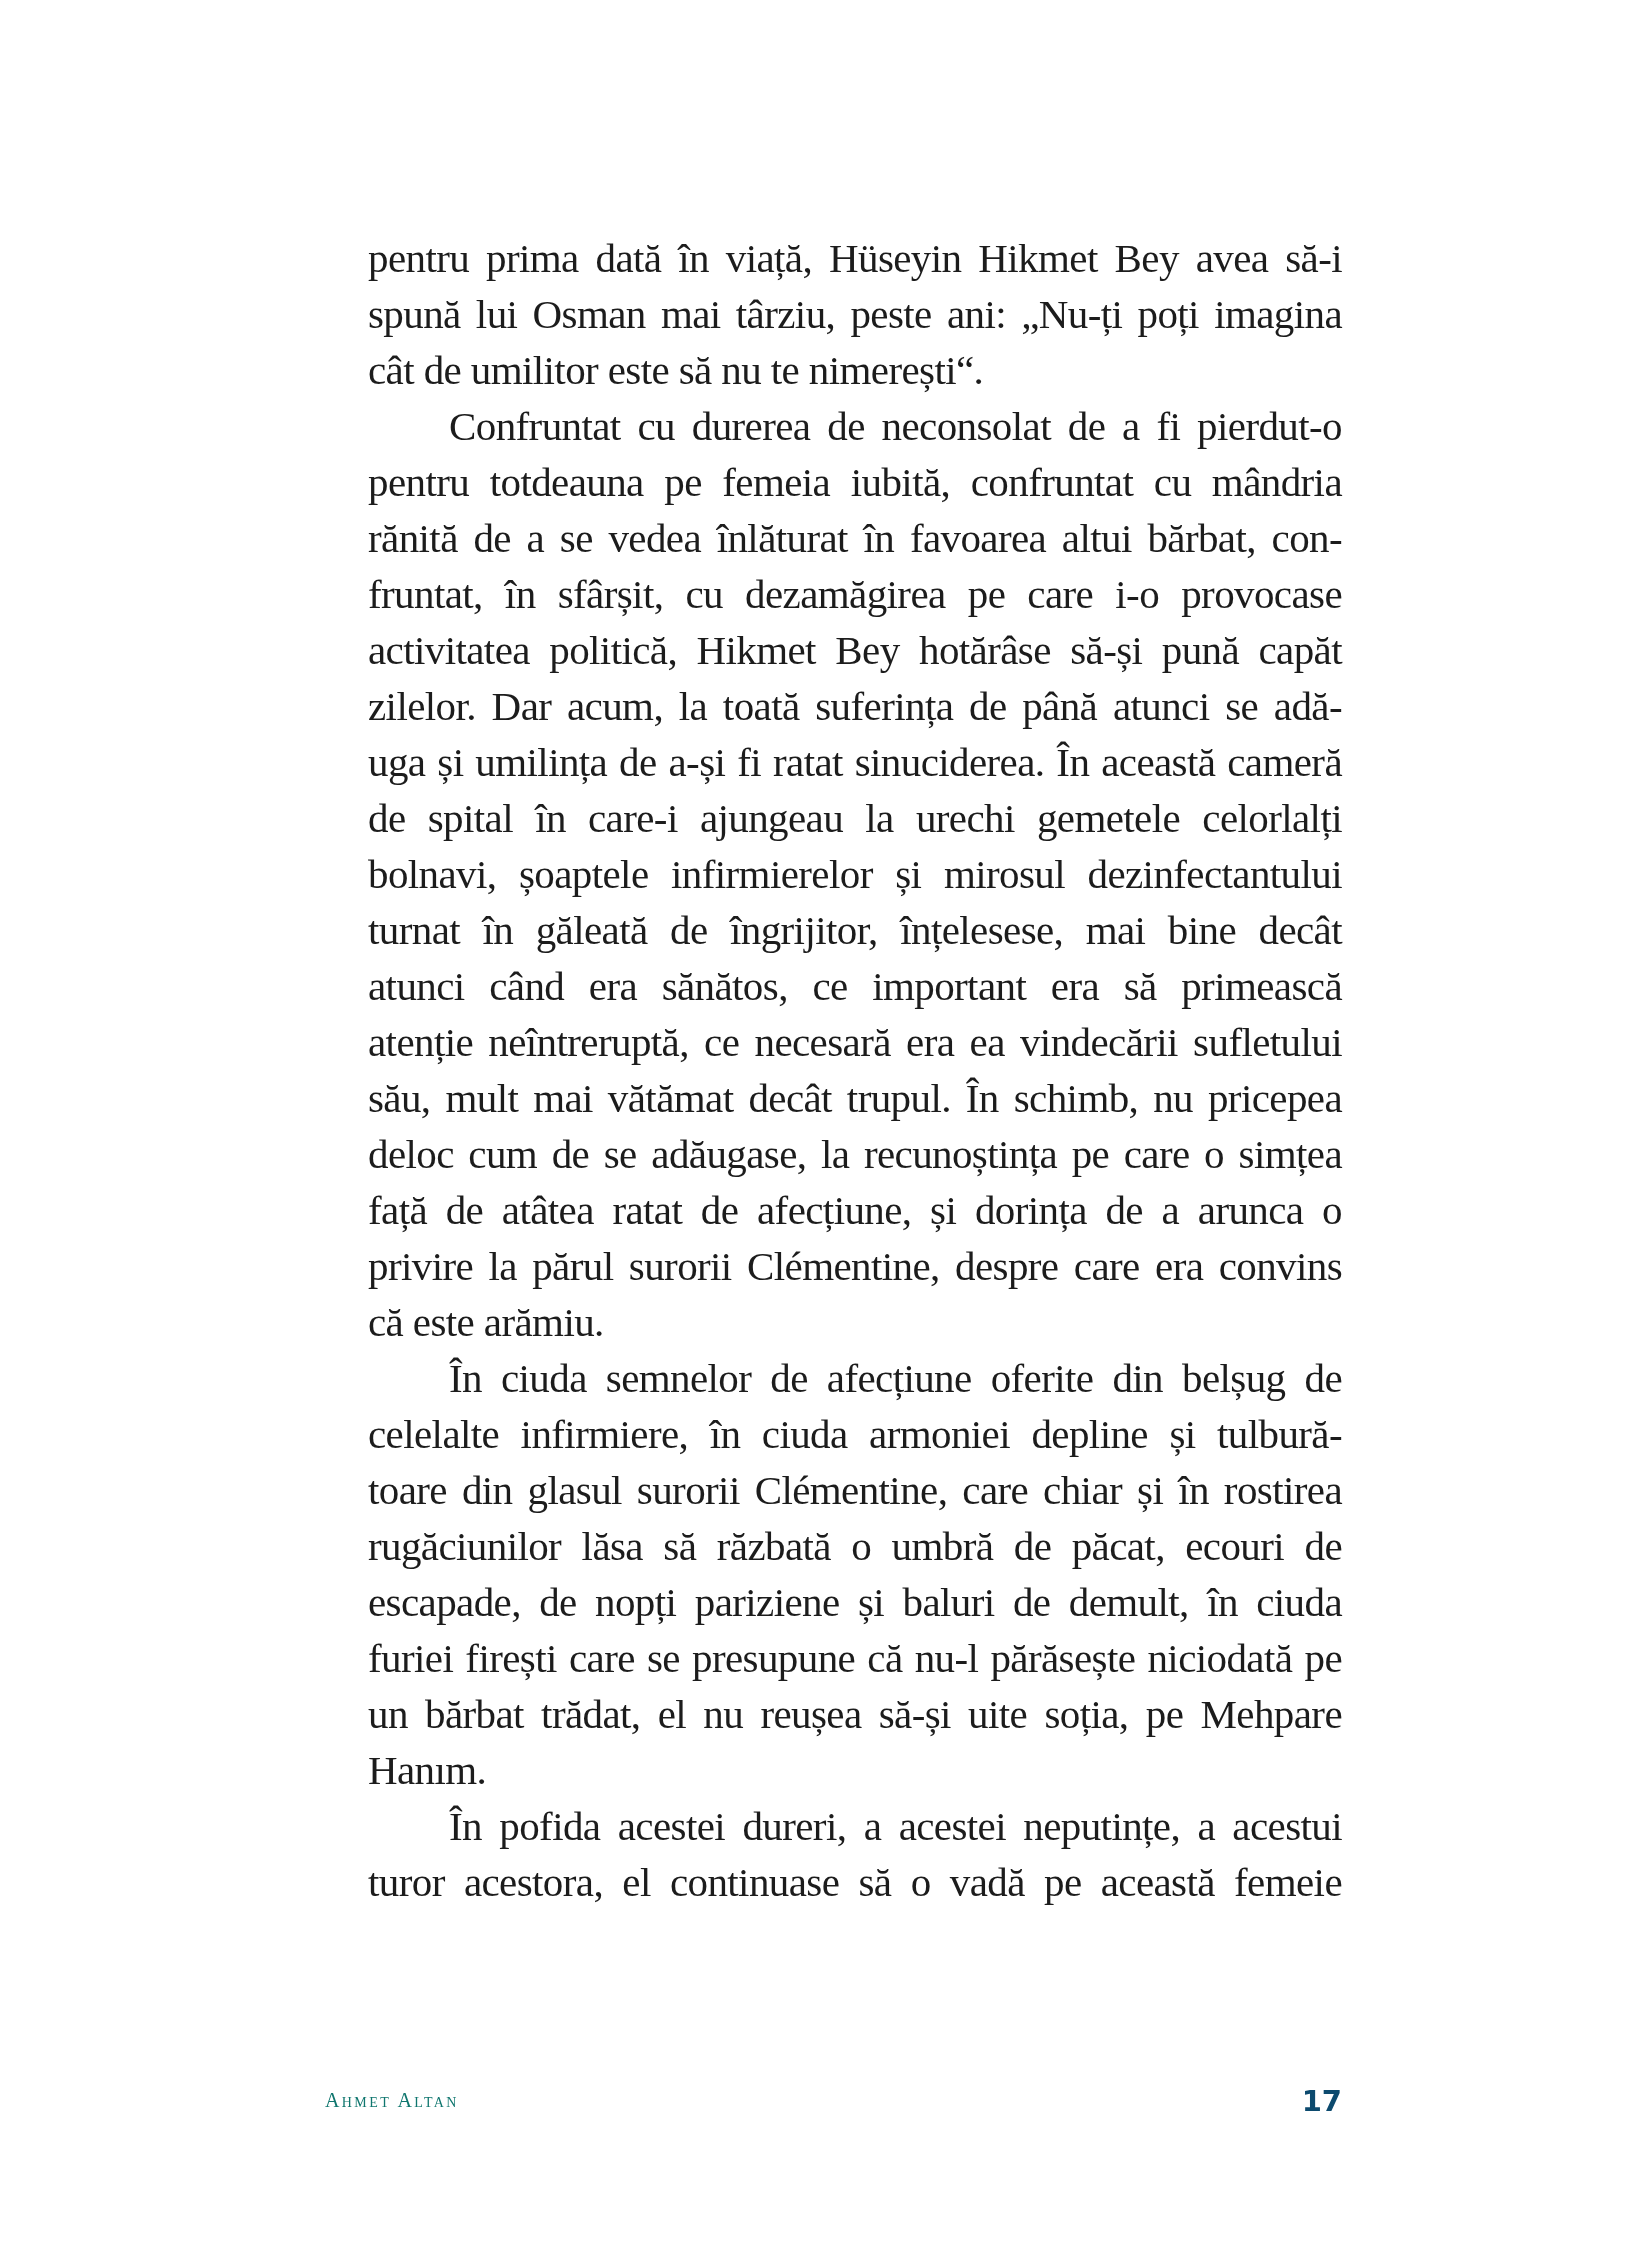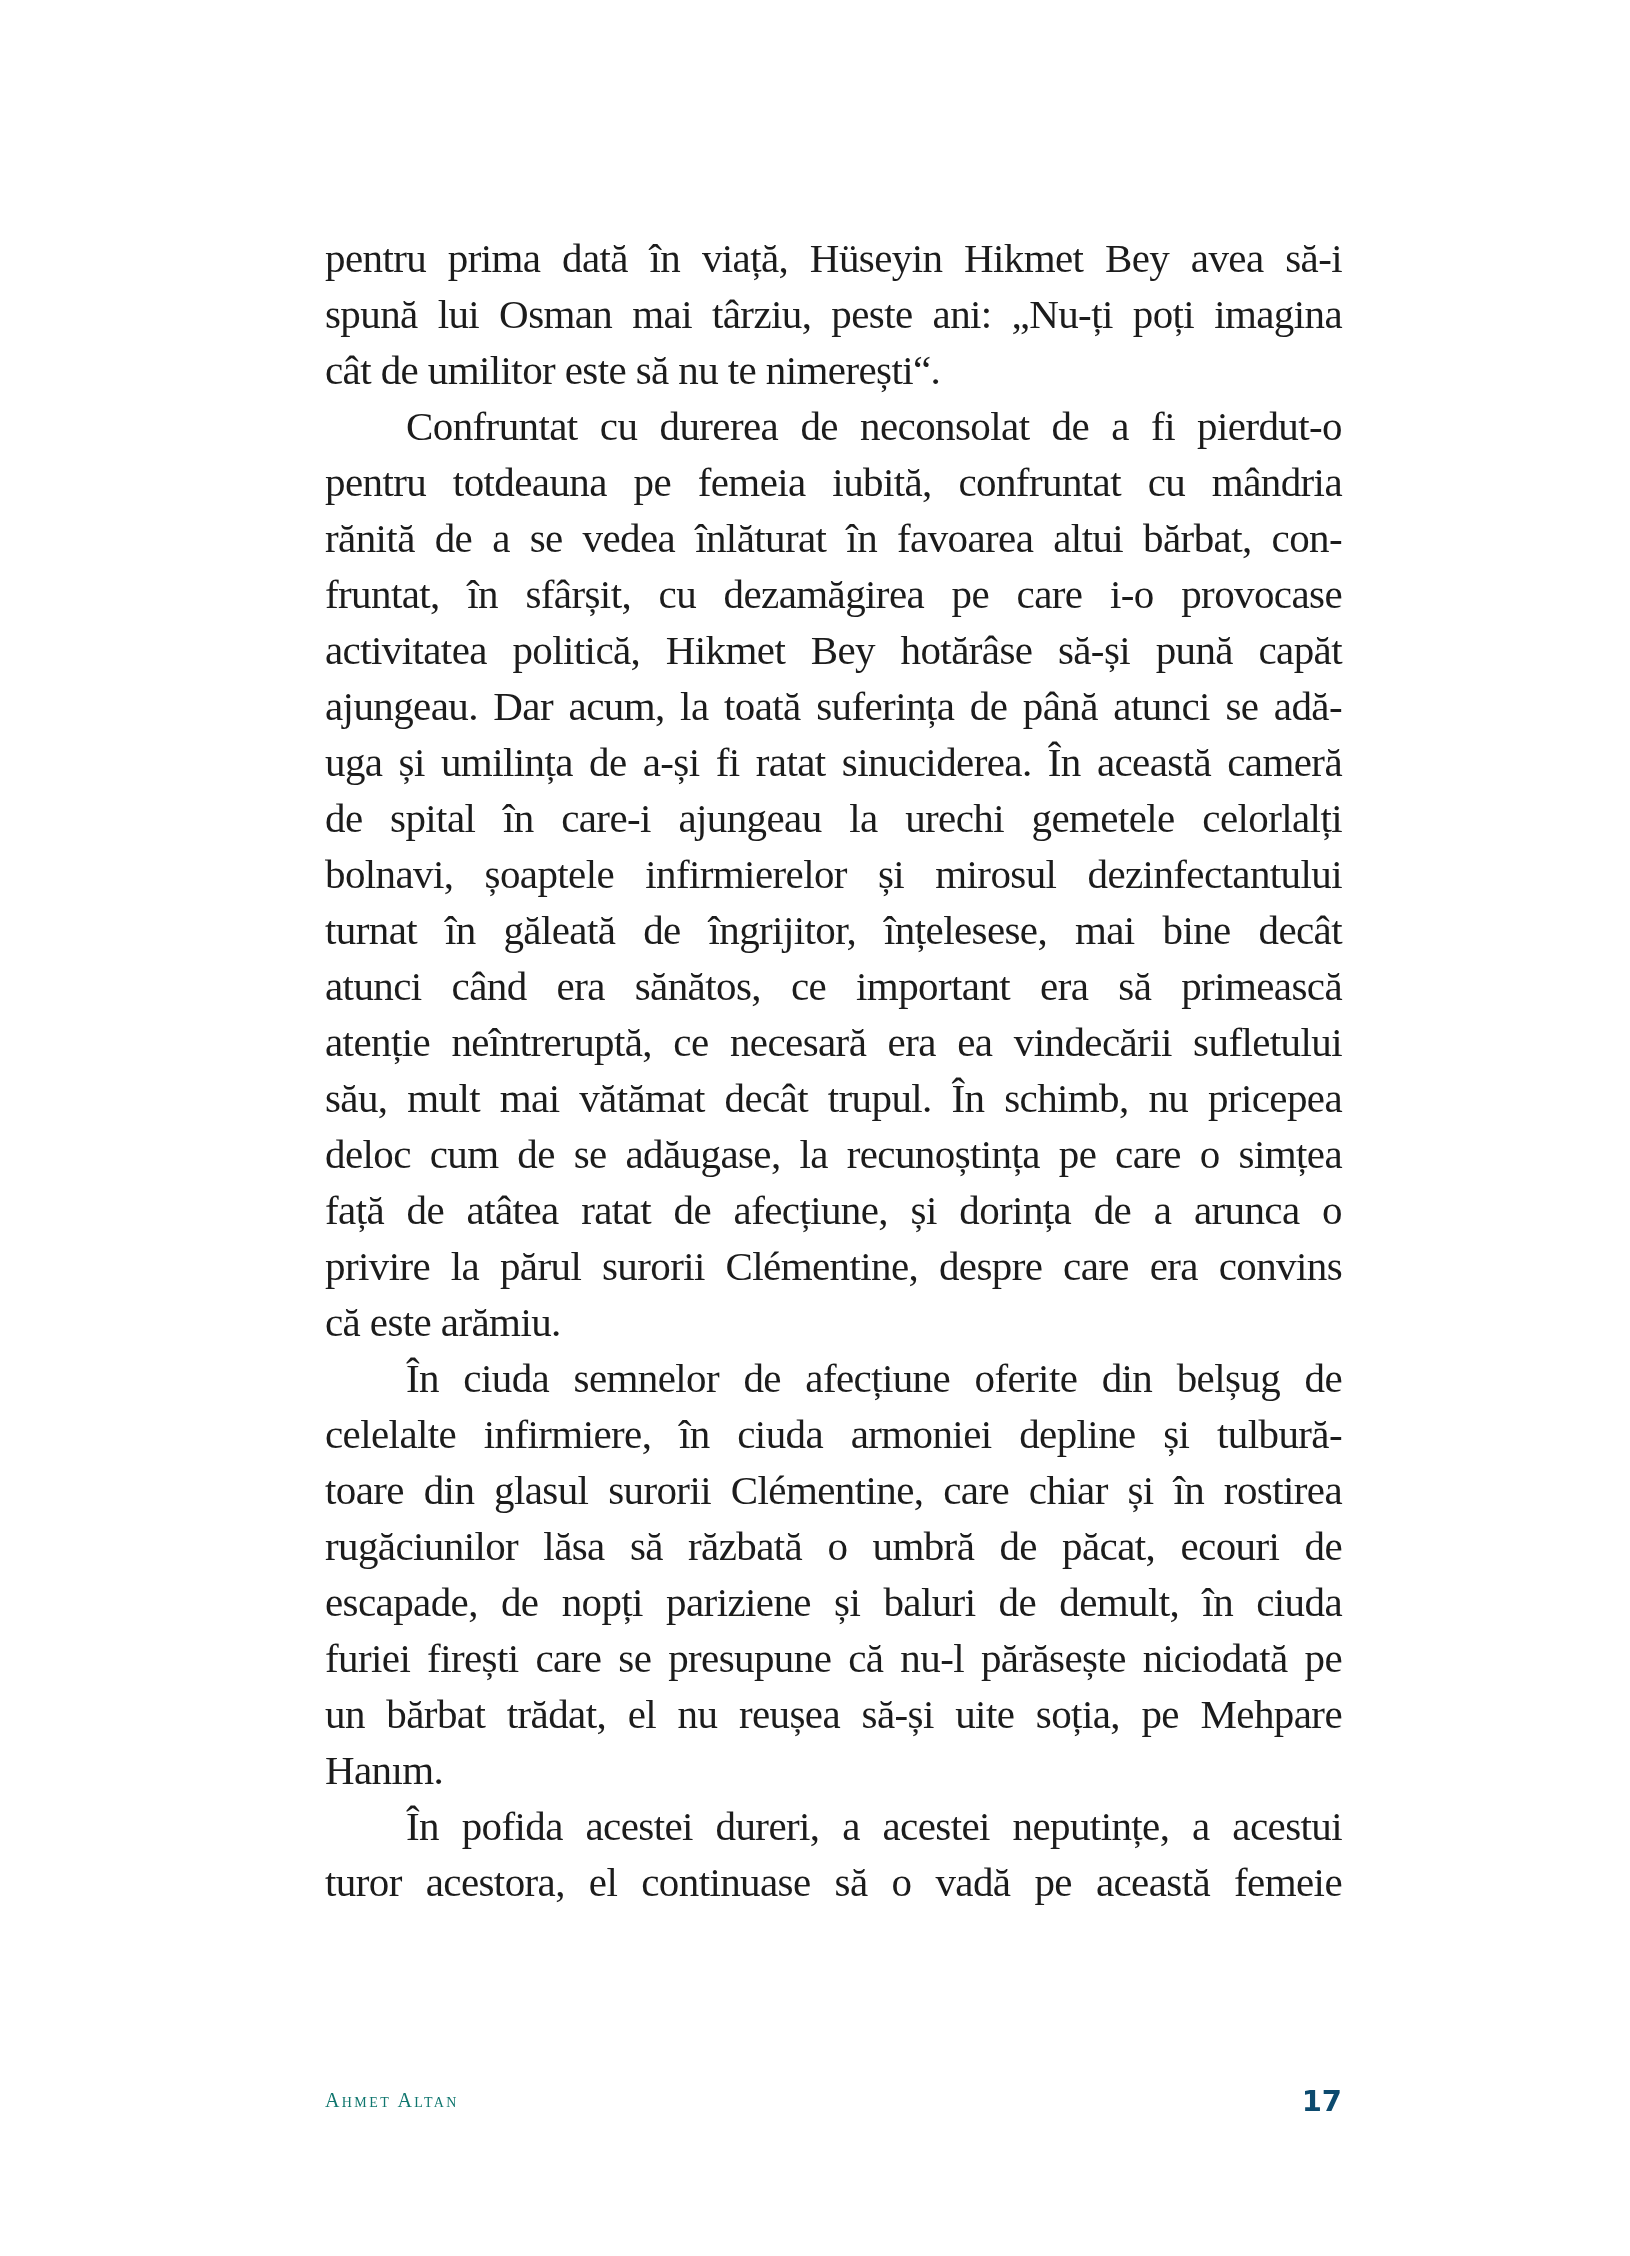--- a/index.html
+++ b/index.html
@@ -30,20 +30,21 @@
       line-height: 56px;
       color: #1c1c1c;
       letter-spacing: -0.6px;
     }
     .line {
       display: block;
       white-space: nowrap;
       height: 56px;
       text-align: justify;
       text-align-last: justify;
+      margin-left: 43px;
     }
     .line.last {
       text-align-last: left;
     }
     .line.indent {
       padding-left: 81px;
     }
     .footer-author {
       position: absolute;
       left: 325px;
@@ -73,21 +74,21 @@
         <span class="line">pentru prima dată în viață, Hüseyin Hikmet Bey avea să-i</span>
         <span class="line">spună lui Osman mai târziu, peste ani: „Nu-ți poți imagina</span>
         <span class="line last">cât de umilitor este să nu te nimerești“.</span>
       </div>
       <div>
         <span class="line indent">Confruntat cu durerea de neconsolat de a fi pierdut-o</span>
         <span class="line">pentru totdeauna pe femeia iubită, confruntat cu mândria</span>
         <span class="line">rănită de a se vedea înlăturat în favoarea altui bărbat, con-</span>
         <span class="line">fruntat, în sfârșit, cu dezamăgirea pe care i-o provocase</span>
         <span class="line">activitatea politică, Hikmet Bey hotărâse să-și pună capăt</span>
-        <span class="line">ajungeau. Dar acum, la toată suferința de până atunci se adă-</span>
+        <span class="line">zilelor. Dar acum, la toată suferința de până atunci se adă-</span>
         <span class="line">uga și umilința de a-și fi ratat sinuciderea. În această cameră</span>
         <span class="line">de spital în care-i ajungeau la urechi gemetele celorlalți</span>
         <span class="line">bolnavi, șoaptele infirmierelor și mirosul dezinfectantului</span>
         <span class="line">turnat în găleată de îngrijitor, înțelesese, mai bine decât</span>
         <span class="line">atunci când era sănătos, ce important era să primească</span>
         <span class="line">atenție neîntreruptă, ce necesară era ea vindecării sufletului</span>
         <span class="line">său, mult mai vătămat decât trupul. În schimb, nu pricepea</span>
         <span class="line">deloc cum de se adăugase, la recunoștința pe care o simțea</span>
         <span class="line">față de atâtea ratat de afecțiune, și dorința de a arunca o</span>
         <span class="line">privire la părul surorii Clémentine, despre care era convins</span>

